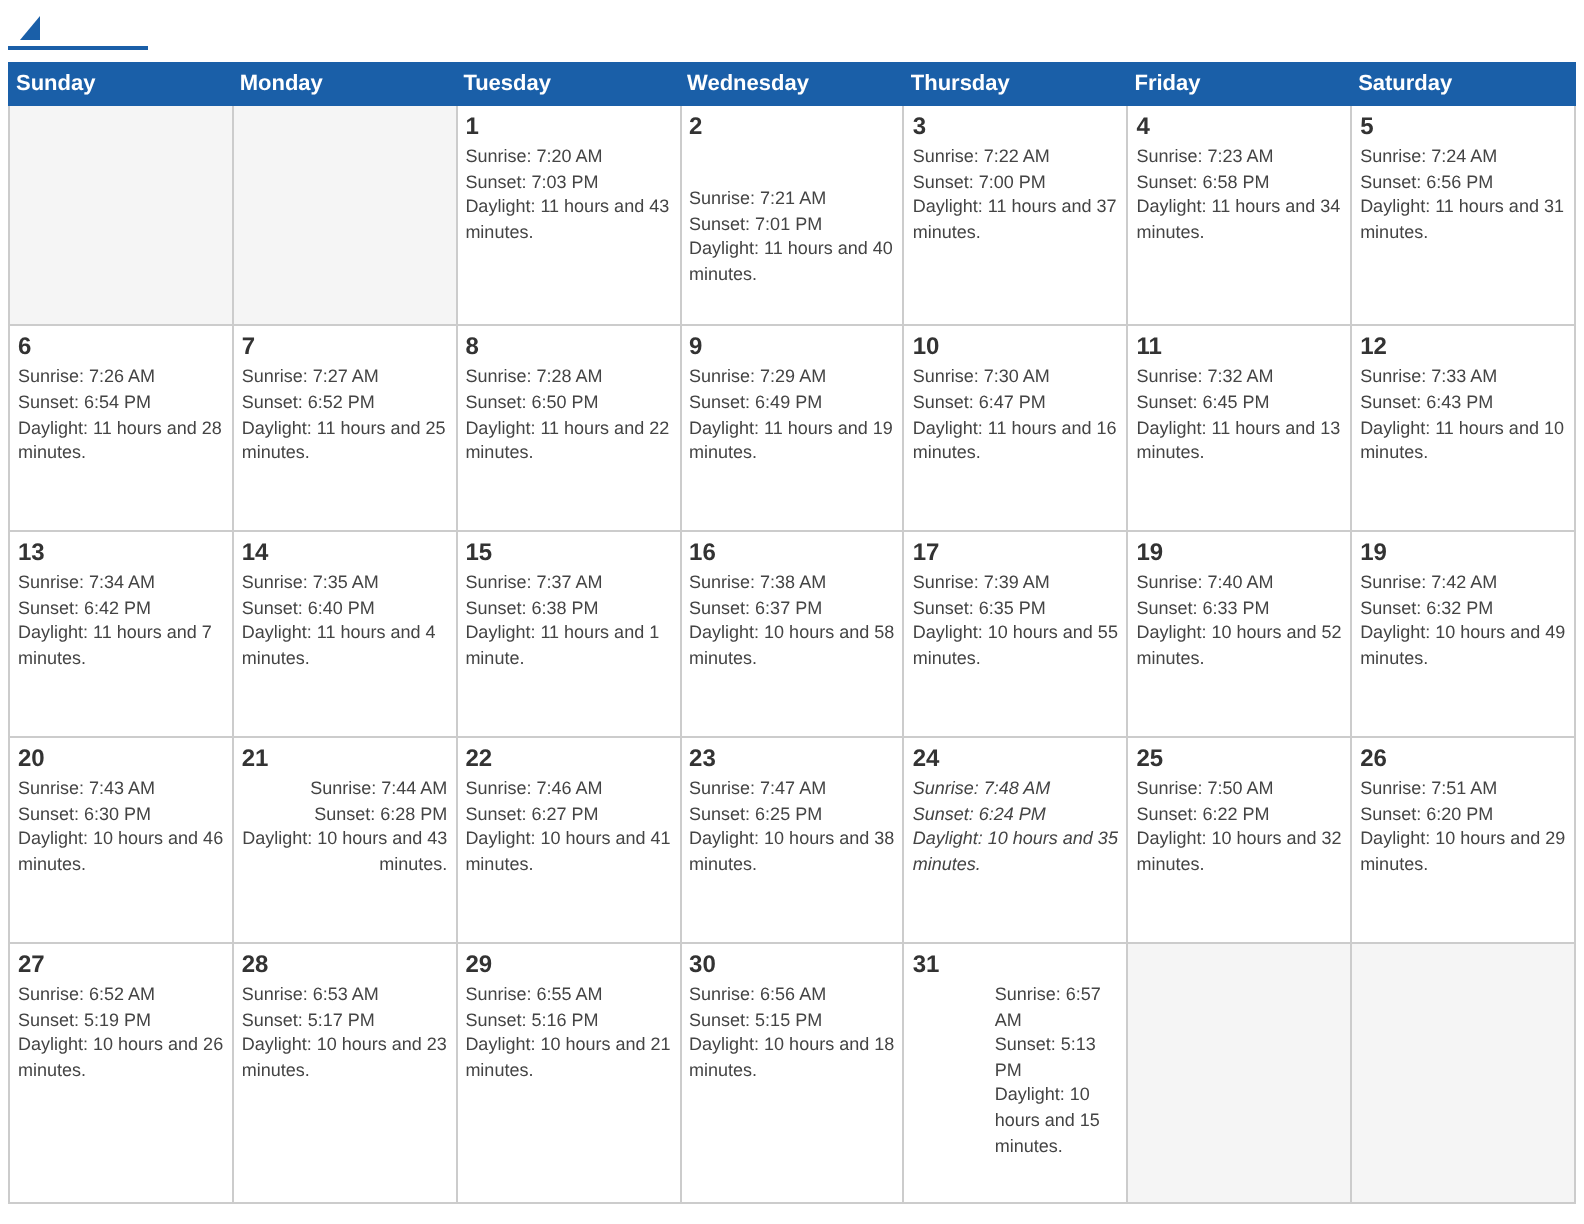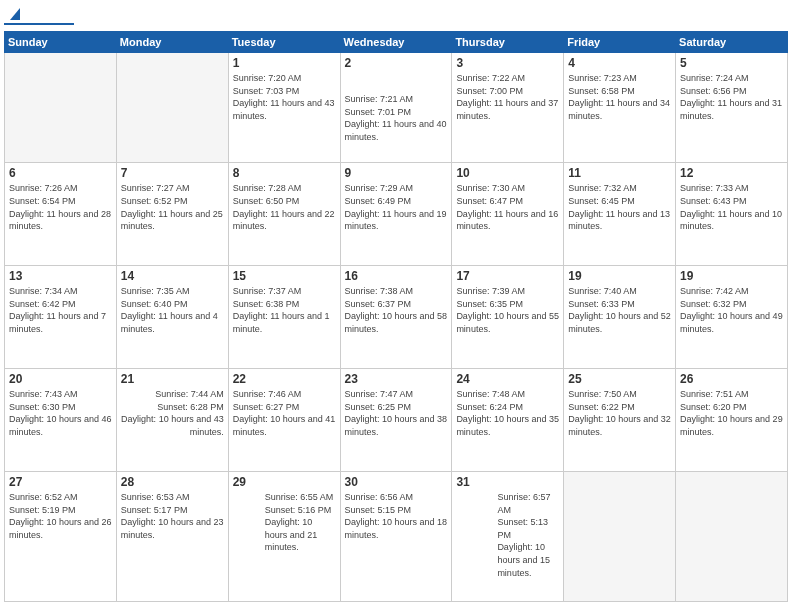--- a/index.html
+++ b/index.html
@@ -267,21 +267,21 @@
 Daylight: 10 hours and 41 minutes.</div>
           </td>
           <td>
             <span class="day-num">23</span>
             <div class="day-info" style="white-space: pre-line;">Sunrise: 7:47 AM
 Sunset: 6:25 PM
 Daylight: 10 hours and 38 minutes.</div>
           </td>
           <td>
             <span class="day-num">24</span>
-            <div class="day-info" style="white-space: pre-line;">Sunrise: 7:48 AM
+            <div class="day-info" style="white-space: pre-line; font-style: italic;">Sunrise: 7:48 AM
 Sunset: 6:24 PM
 Daylight: 10 hours and 35 minutes.</div>
           </td>
           <td>
             <span class="day-num">25</span>
             <div class="day-info" style="white-space: pre-line;">Sunrise: 7:50 AM
 Sunset: 6:22 PM
 Daylight: 10 hours and 32 minutes.</div>
           </td>
           <td>
@@ -299,21 +299,21 @@
 Daylight: 10 hours and 26 minutes.</div>
           </td>
           <td>
             <span class="day-num">28</span>
             <div class="day-info" style="white-space: pre-line;">Sunrise: 6:53 AM
 Sunset: 5:17 PM
 Daylight: 10 hours and 23 minutes.</div>
           </td>
           <td>
             <span class="day-num">29</span>
-            <div class="day-info" style="white-space: pre-line; margin-left: 32px;">Sunrise: 6:55 AM
+            <div class="day-info" style="white-space: pre-line;">Sunrise: 6:55 AM
 Sunset: 5:16 PM
 Daylight: 10 hours and 21 minutes.</div>
           </td>
           <td>
             <span class="day-num">30</span>
             <div class="day-info" style="white-space: pre-line;">Sunrise: 6:56 AM
 Sunset: 5:15 PM
 Daylight: 10 hours and 18 minutes.</div>
           </td>
           <td>

